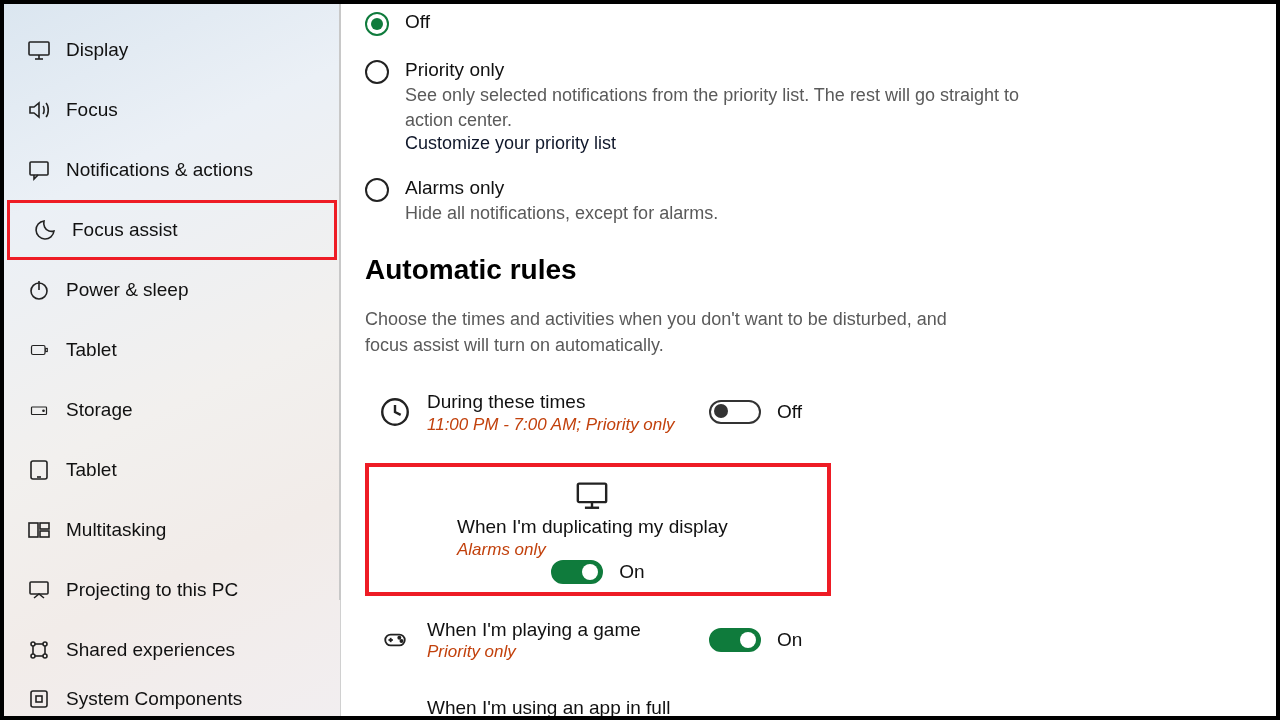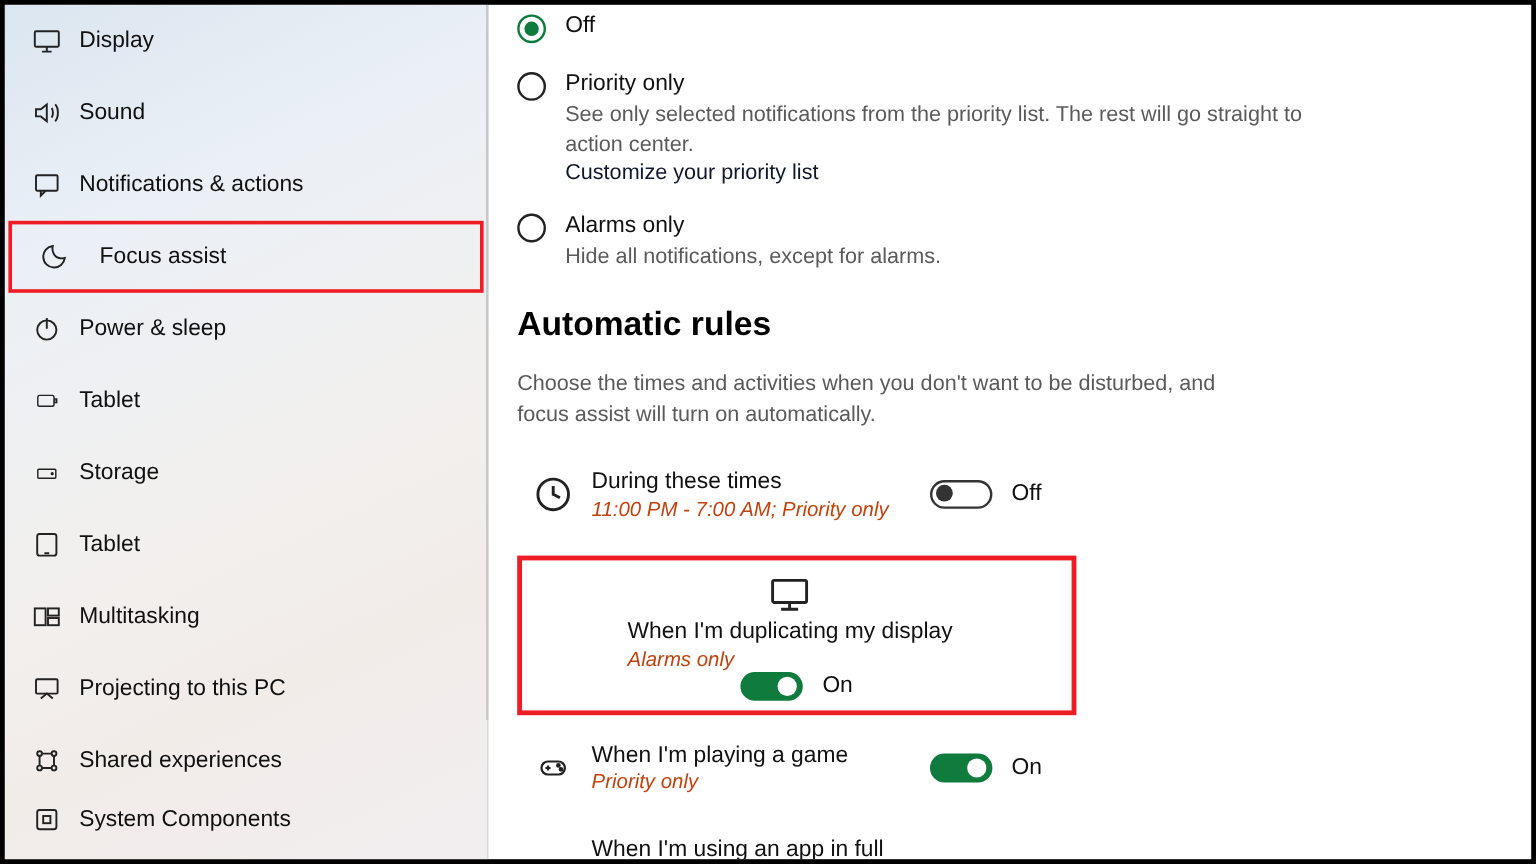--- a/index.html
+++ b/index.html
@@ -1,22 +1,22 @@
 <!DOCTYPE html>
 <html><head>
 <meta charset="utf-8">
 <style>
   * { box-sizing: border-box; margin: 0; padding: 0; }
   html, body { width: 1280px; height: 720px; font-family: "Segoe UI", Arial, sans-serif; background: #fff; color: #000; }
   .frame { width: 1280px; height: 720px; border: 4px solid #000; display: flex; overflow: hidden; position: relative; }
   .sidebar {
-    width: 403px; height: 100%;
+    width: 337px; height: 100%;
     background: linear-gradient(155deg, #dbe6f0 0%, #ebf0f6 25%, #f2f0ee 55%, #f2ece9 75%, #f2eef0 100%);
     border-right: 1px solid #d0d0d0;
-    padding-top: 0px;
+    padding-top: 16px;
     position: relative;
   }
   .sidebar-divider {
     position: absolute;
     right: -1px; top: 0; width: 2px; height: 596px;
     background: #c8c8c8;
   }
   .nav-item {
     display: flex; align-items: center;
     height: 60px;
@@ -85,34 +85,34 @@
     </div>
 
     <div class="nav-item">
       <span class="nav-icon">
         <svg viewBox="0 0 24 24" width="24" height="24">
             <polygon points="3,9 7,9 12,5 12,19 7,15 3,15"></polygon>
             <path d="M16 8c1.5 1.5 1.5 6.5 0 8"></path>
             <path d="M19 5c3 3 3 11 0 14"></path>
           </svg>
       </span>
-      <span>Sound</span>
+      <span>Focus</span>
     </div>
 
     <div class="nav-item">
       <span class="nav-icon">
         <svg viewBox="0 0 24 24" width="24" height="24">
             <rect x="3" y="4" width="18" height="13" rx="1"></rect>
             <polyline points="7,17 7,21 11,17"></polyline>
           </svg>
       </span>
       <span>Notifications &amp; actions</span>
     </div>
 
-    <div class="nav-item highlight-red" style="margin:0 3px 0 3px;gap:11px;">
+    <div class="nav-item highlight-red" style="margin:0 3px 0 3px;">
       <span class="nav-icon">
         <svg viewBox="0 0 24 24" width="24" height="24">
             <path d="M21 13A9 9 0 1 1 11 3c-1 4 1 9 5 10 2 .5 4 .3 5 0z"></path>
           </svg>
       </span>
       <span>Focus assist</span>
     </div>
 
     <div class="nav-item">
       <span class="nav-icon">

